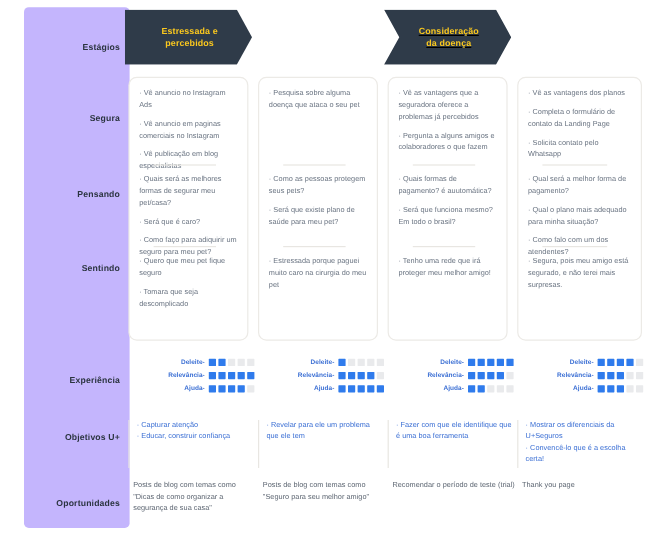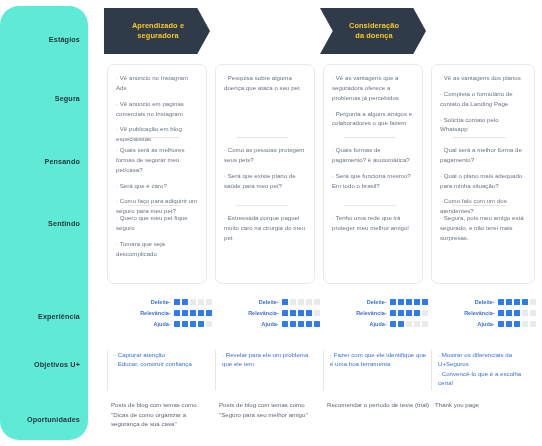--- a/index.html
+++ b/index.html
@@ -18,26 +18,26 @@
   #board {
     position: absolute;
     left: 0; top: 0;
     width: 542px;
     height: 446px;
   }
 
   
   .sidebar {
     position: absolute;
-    left: 0;
+    left: 20px;
     top: 6px;
     width: 88px;
     height: 434px;
-    background: #5eead4;
-    border-radius: 19px;
+    background: #c4b5fd;
+    border-radius: 4px;
   }
   .side-label {
     position: absolute;
     right: 8px;
     width: 80px;
     text-align: right;
     font-size: 7.2px;
     font-weight: bold;
     color: #2b3440;
     letter-spacing: 0.15px;
@@ -67,20 +67,21 @@
     left: 104px; width: 106px;
     clip-path: polygon(0 0, 88% 0, 100% 50%, 88% 100%, 0 100%);
   }
   .stage.s1 {
     left: 212px; width: 106px;
     clip-path: polygon(0 0, 88% 0, 100% 50%, 88% 100%, 0 100%, 12% 50%);
   }
   .stage.s2 {
     left: 320px; width: 106px;
     clip-path: polygon(0 0, 88% 0, 100% 50%, 88% 100%, 0 100%, 12% 50%);
+    text-decoration: underline;
   }
   .stage.s3 {
     left: 428px; width: 110px;
     clip-path: polygon(0 0, 88% 0, 100% 50%, 88% 100%, 0 100%, 12% 50%);
   }
 
   
   .card {
     position: absolute;
     top: 64px;
@@ -203,22 +204,22 @@
     <div class="side-label" style="top:89px">Segura</div>
     <div class="side-label" style="top:152px">Pensando</div>
     <div class="side-label" style="top:214px">Sentindo</div>
     <div class="side-label" style="top:307px">Experiência</div>
     <div class="side-label" style="top:355px">Objetivos U+</div>
     <div class="side-label" style="top:410px">Oportunidades</div>
   </div>
 
   <div class="stage s0">
     <div class="stage-label">
-      <span>Aprendizado e</span><br>
-      <span>seguradora</span>
+      <span>Estressada e</span><br>
+      <span>percebidos</span>
     </div>
   </div>
   <div class="stage s2">
     <div class="stage-label">
       <span>Consideração</span><br>
       <span>da doença</span>
     </div>
   </div>
 
   <div class="card c0">

